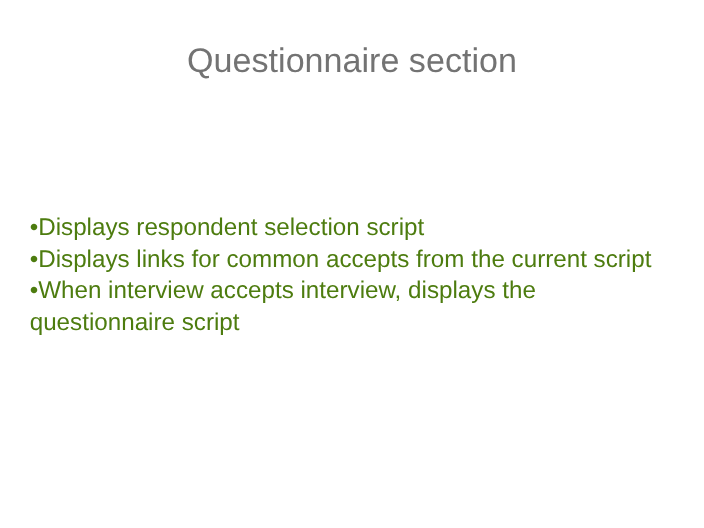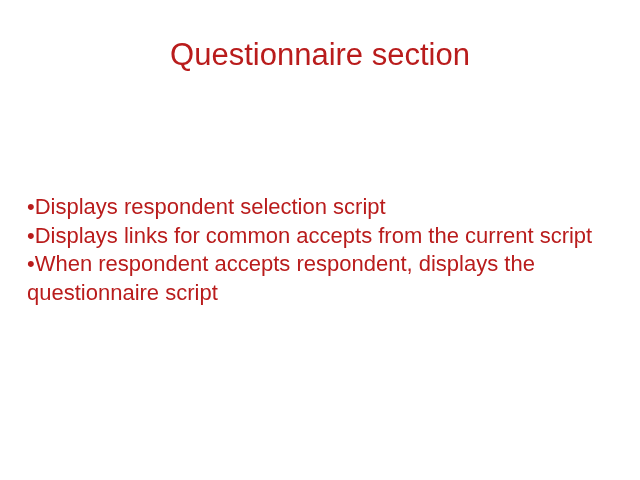--- a/index.html
+++ b/index.html
@@ -29,34 +29,34 @@
     top: 36px;
     width: 640px;
     text-align: center;
   }
   .title-text {
     display: inline-block;
     font-size: 31px;
     line-height: 38px;
     font-weight: 400;
     letter-spacing: 0px;
-    color: #b91c1c;
+    color: #737373;
     white-space: nowrap;
   }
   
   .body-box {
     position: absolute;
     left: 27px;
     top: 193px;
     width: 586px;
   }
   .bullet-para {
     font-size: 22px;
     line-height: 28.6px;
-    color: #b91c1c;
+    color: #4d7c0f;
     margin: 0;
     padding: 0;
     text-indent: 0;
     word-spacing: 0px;
   }
   .bullet-mark {
     font-size: 22px;
     line-height: 28.6px;
     vertical-align: baseline;
     letter-spacing: 0;
@@ -74,17 +74,17 @@
   <div class="title-box">
     <span class="title-text">Questionnaire section</span>
   </div>
 
   <div class="body-box">
 
     <p class="bullet-para"><span class="bullet-mark">•</span><span class="bullet-body">Displays respondent selection script</span></p>
 
     <p class="bullet-para"><span class="bullet-mark">•</span><span class="bullet-body">Displays links for common accepts from the current script</span></p>
 
-    <p class="bullet-para"><span class="bullet-mark">•</span><span class="bullet-body">When respondent accepts respondent, displays the questionnaire script</span></p>
+    <p class="bullet-para"><span class="bullet-mark">•</span><span class="bullet-body">When interview accepts interview, displays the questionnaire script</span></p>
 
   </div>
 
 </div>
 
 </body></html>

